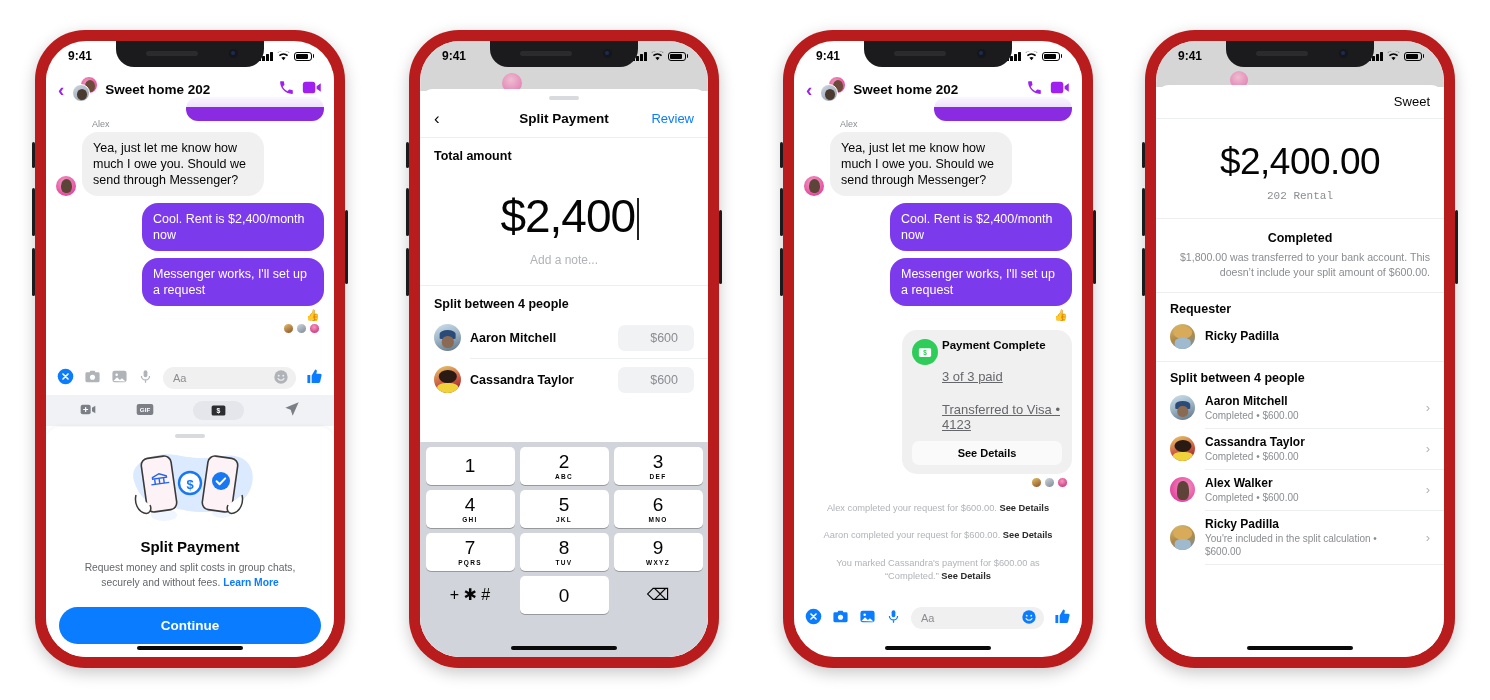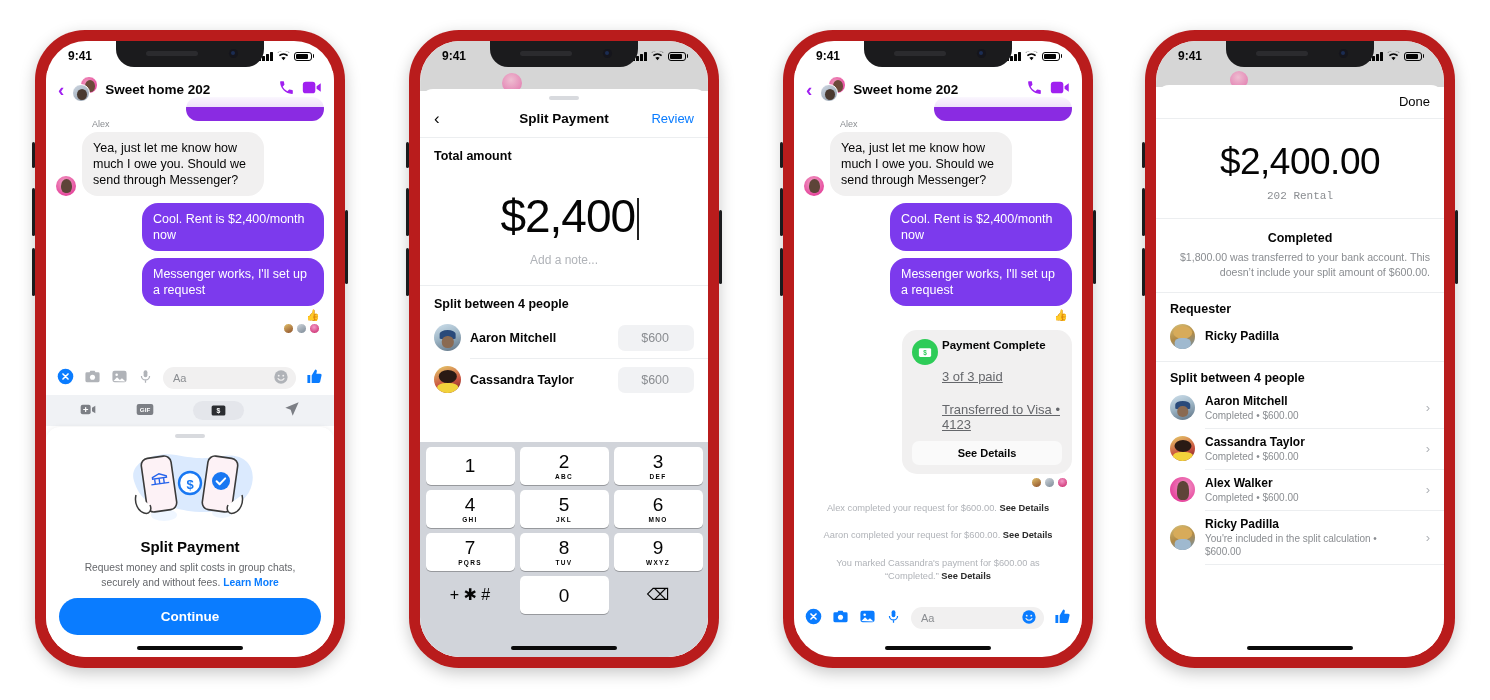--- a/index.html
+++ b/index.html
@@ -124,21 +124,21 @@
   .intro-sheet{
     position:absolute;left:0;right:0;bottom:0;background:#fff;border-radius:14px 14px 0 0;
     box-shadow:0 -1px 4px rgba(0,0,0,.05);
   }
   .grabber{width:30px;height:4px;background:#d8dade;border-radius:2px;margin:7px auto 0;}
   .illus{height:92px;display:flex;align-items:center;justify-content:center;margin-top:4px;}
   .intro-title{text-align:center;font-size:15px;font-weight:bold;color:#050505;margin-top:4px;}
   .intro-sub{text-align:center;font-size:10.3px;color:#65676b;line-height:1.42;margin:6px 20px 0;}
   .link-b{color:#0a7cff;font-weight:bold;}
   .cta{
-    margin:8px 13px 0;height:37px;background:#0a7cff;border-radius:19px;color:#fff;
+    margin:17px 13px 0;height:37px;background:#0a7cff;border-radius:19px;color:#fff;
     display:flex;align-items:center;justify-content:center;font-size:13.5px;font-weight:bold;
   }
 
   
   .sheet{position:absolute;left:0;right:0;bottom:0;top:48px;background:#fff;border-radius:13px 13px 0 0;z-index:20;}
   .ghost-av{position:absolute;top:32px;left:82px;width:20px;height:20px;border-radius:50%;
      background:radial-gradient(circle at 45% 35%,#f6b5cf,#e4519d);z-index:10;opacity:.75;}
   .sheet-hdr{
     position:relative;height:38px;display:flex;align-items:center;justify-content:space-between;
     padding:0 14px;border-bottom:1px solid #eceef0;
@@ -154,21 +154,21 @@
     padding-top:20px;font-family:"Liberation Sans",sans-serif;padding-left:11px;
   }
   .caret{display:inline-block;width:1.5px;height:42px;background:#222;vertical-align:-8px;margin-left:2px;}
   .note-ph{text-align:center;font-size:12px;color:#b0b3b8;margin-top:10px;}
   .divider{height:1px;background:#eceef0;margin-top:18px;}
 
   .prow{display:flex;align-items:center;gap:9px;padding:7px 14px;}
   .prow .pav{width:27px;height:27px;border-radius:50%;flex:none;}
   .pname{font-size:12.5px;font-weight:bold;color:#050505;flex:1;}
   .amt-box{width:76px;height:26px;background:#f1f2f4;border-radius:7px;display:flex;align-items:center;
-     justify-content:flex-end;padding-right:25px;font-size:12.5px;color:#8a8d91;}
+     justify-content:flex-end;padding-right:16px;font-size:12.5px;color:#8a8d91;}
   .prow-div{height:1px;background:#eceef0;margin-left:50px;}
 
   
   .keypad{position:absolute;left:0;right:0;bottom:0;height:215px;background:#d1d4da;padding:5px 3px 0;z-index:25;}
   .krow{display:flex;justify-content:center;gap:5px;margin-bottom:5px;}
   .key{
     width:89px;height:38px;background:#fff;border-radius:5px;
     display:flex;flex-direction:column;align-items:center;justify-content:center;
     box-shadow:0 1px 0 rgba(0,0,0,.28);
   }
@@ -696,21 +696,21 @@
               <span class="batt-cap"></span>
           </span>
         </span>
       </div>
       <div style="position:absolute;top:30px;left:0;right:0;height:16px;background:#d6d6d6;"></div>
       <div class="ghost-av" style="top:30px;left:74px;width:18px;height:18px"></div>
 
       <div class="sheet" style="top:44px">
         <div class="sheet-hdr" style="height:34px">
           <span></span>
-          <span class="sheet-act dark">Done</span>
+          <span class="sheet-act dark">Sweet</span>
         </div>
         <div class="pd-amount">$2,400.00</div>
         <div class="pd-memo">202 Rental</div>
         <div class="divider" style="margin-top:16px"></div>
         <div class="pd-status">Completed</div>
         <div class="pd-desc">$1,800.00 was transferred to your bank account. This doesn’t include your split amount of $600.00.</div>
         <div class="divider" style="margin-top:11px"></div>
 
         <div class="sec-label" style="padding:9px 14px 2px">Requester</div>
         <div class="drow">

